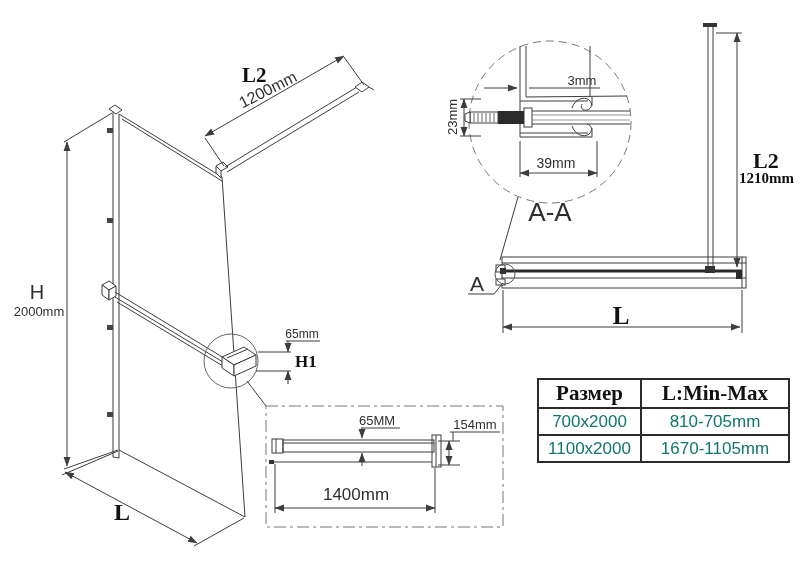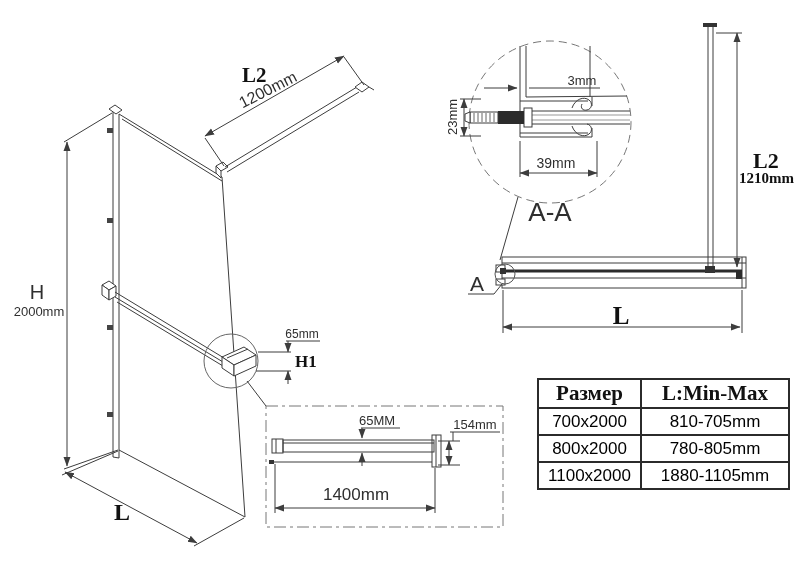--- a/index.html
+++ b/index.html
@@ -6,21 +6,21 @@
   .canvas{position:relative;width:800px;height:584px;background:#fff;overflow:hidden;
           font-family:"Liberation Sans",sans-serif;}
   svg text{fill:#1f1f1f;}
   .dim{font-family:"Liberation Sans",sans-serif;fill:#2f2f2f;}
   .big{font-family:"Liberation Serif",serif;font-weight:bold;fill:#111;}
   .size-table{position:absolute;left:537px;top:378px;width:253px;border-collapse:collapse;
               table-layout:fixed;background:#fff;border-radius:26px;}
   .size-table th{border:2px solid #2b2b2b;font-family:"Liberation Serif",serif;
                  font-size:21px;font-weight:bold;color:#111;height:27px;text-align:center;padding:0;}
   .size-table td{border:2px solid #2b2b2b;font-family:"Liberation Sans",sans-serif;
-                 font-size:17px;color:#000000;height:25px;text-align:center;padding:0;}
+                 font-size:17px;color:#0f766e;height:25px;text-align:center;padding:0;}
 </style>
 </head>
 <body>
 
 <div class="canvas">
 
 <svg width="800" height="584" viewBox="0 0 800 584">
   <defs>
     <marker id="ar" viewBox="0 0 10 10" refX="9" refY="5" markerWidth="10" markerHeight="10" orient="auto-start-reverse">
       <path d="M0,1.5 L9.5,5 L0,8.5 z" fill="#3d3d3d"></path>
@@ -224,23 +224,19 @@
       <th>Размер</th>
       <th>L:Min-Max</th>
     </tr>
   </thead>
   <tbody>
     <tr>
       <td>700x2000</td>
       <td>810-705mm</td>
     </tr>
     <tr>
-      <td>800x2000</td>
-      <td>780-805mm</td>
-    </tr>
-    <tr>
       <td>1100x2000</td>
-      <td>1880-1105mm</td>
+      <td>1670-1105mm</td>
     </tr>
   </tbody>
 </table>
 
 </div>
 
 </body></html>

